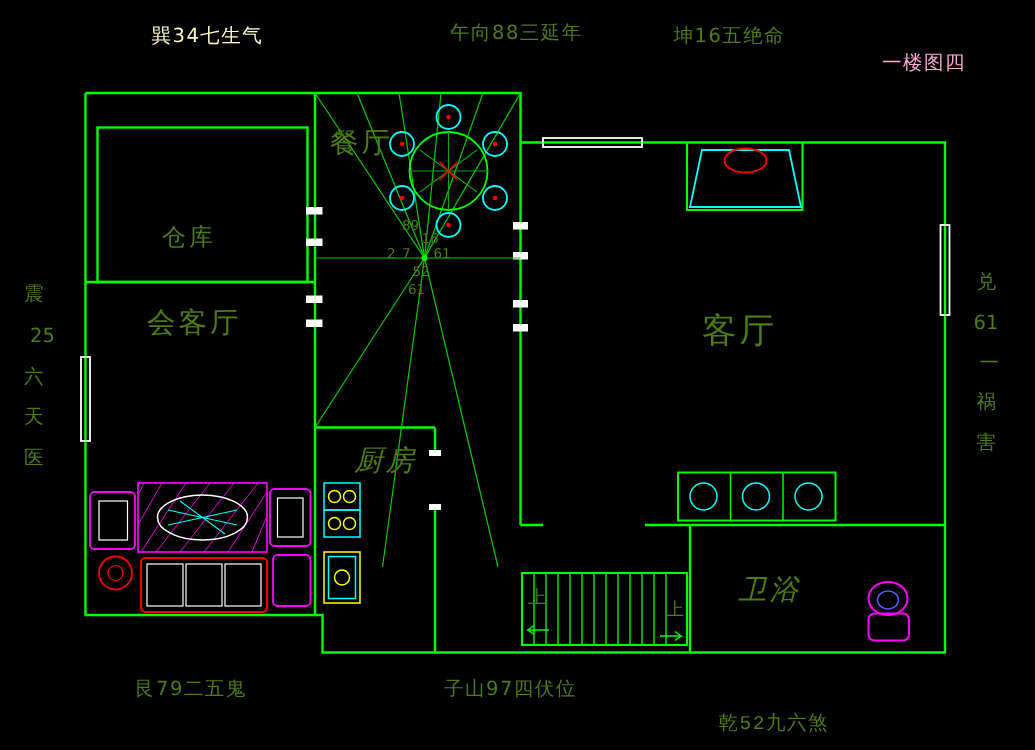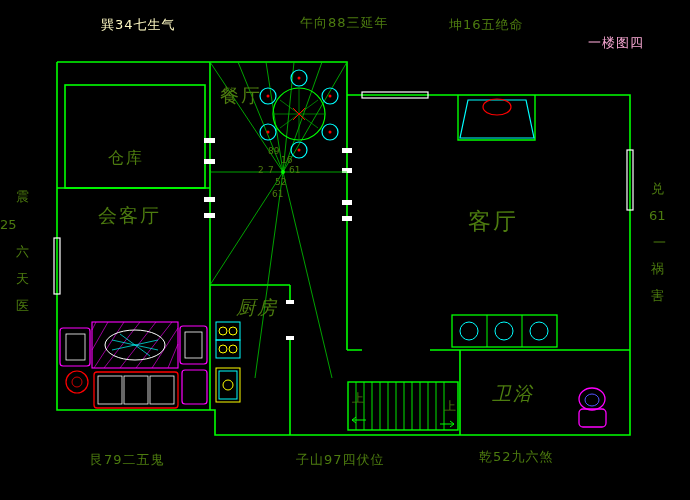--- a/index.html
+++ b/index.html
@@ -152,24 +152,24 @@
     </g>
   </svg>
 
   <div class="lbl red" style="left:85px;top:18px;">巽34七生气</div>
   <div class="lbl" style="left:300px;top:16px;">午向88三延年</div>
   <div class="lbl" style="left:449px;top:18px;">坤16五绝命</div>
   <div class="lbl cyan" style="left:588px;top:36px;">一楼图四</div>
 
   <div class="lbl" style="left:90px;top:453px;">艮79二五鬼</div>
   <div class="lbl" style="left:296px;top:453px;">子山97四伏位</div>
-  <div class="lbl" style="left:479px;top:450px;">乾52九六煞</div>
+  <div class="lbl" style="left:479px;top:476px;font-family:Liberation Mono, monospace;">乾52九六煞</div>
 
   <div class="lbl vchar" style="left:16px;top:190px;">震</div>
-  <div class="lbl vchar" style="left:0;top:218px;text-align:right;">25</div>
+  <div class="lbl vchar" style="left:20px;top:218px;text-align:right;">25</div>
   <div class="lbl vchar" style="left:16px;top:245px;">六</div>
   <div class="lbl vchar" style="left:16px;top:272px;">天</div>
   <div class="lbl vchar" style="left:16px;top:299px;">医</div>
 
   <div class="lbl vchar" style="left:651px;top:182px;">兑</div>
   <div class="lbl vchar" style="left:649px;top:209px;">61</div>
   <div class="lbl vchar" style="left:653px;top:236px;">一</div>
   <div class="lbl vchar" style="left:651px;top:262px;">祸</div>
   <div class="lbl vchar" style="left:651px;top:289px;">害</div>
 

